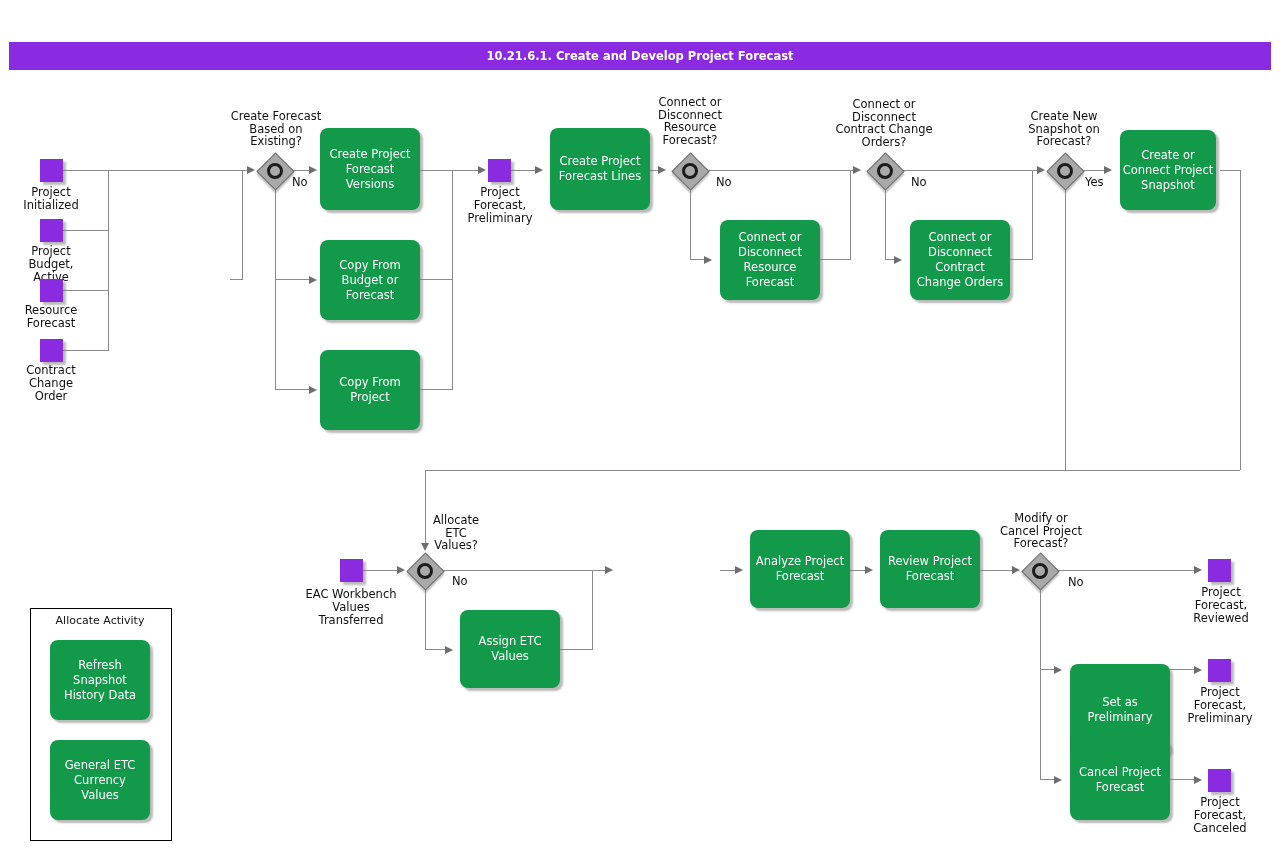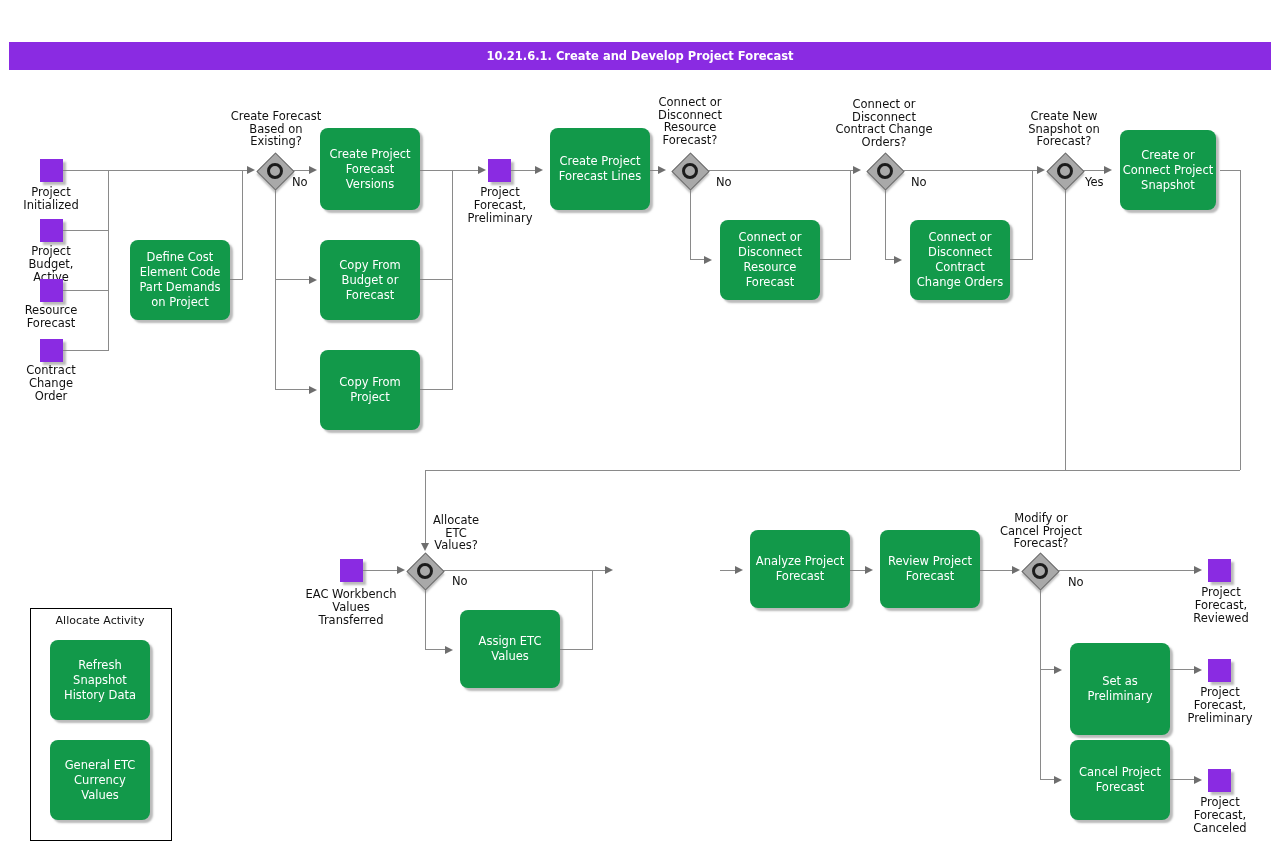--- a/index.html
+++ b/index.html
@@ -185,24 +185,20 @@
   <div class="event" style="left:1208px;top:659px"></div>
   <div class="lbl" style="left:1170px;top:686px">Project
 Forecast,
 Preliminary</div>
 
   <div class="event" style="left:1208px;top:769px"></div>
   <div class="lbl" style="left:1170px;top:796px">Project
 Forecast,
 Canceled</div>
 
-  <div class="task" style="left:130px;top:240px;width:100px;height:80px">Define Cost
-Element Code
-Part Demands
-on Project</div>
   <div class="task" style="left:320px;top:128px;width:100px;height:82px">Create Project
 Forecast
 Versions</div>
   <div class="task" style="left:320px;top:240px;width:100px;height:80px">Copy From
 Budget or
 Forecast</div>
   <div class="task" style="left:320px;top:350px;width:100px;height:80px">Copy From
 Project</div>
   <div class="task" style="left:550px;top:128px;width:100px;height:82px">Create Project
 Forecast Lines</div>
@@ -216,21 +212,21 @@
 Change Orders</div>
   <div class="task" style="left:1120px;top:130px;width:96px;height:80px">Create or
 Connect Project
 Snapshot</div>
   <div class="task" style="left:750px;top:530px;width:100px;height:78px">Analyze Project
 Forecast</div>
   <div class="task" style="left:880px;top:530px;width:100px;height:78px">Review Project
 Forecast</div>
   <div class="task" style="left:460px;top:610px;width:100px;height:78px">Assign ETC
 Values</div>
-  <div class="task" style="left:1070px;top:643px;width:100px;height:92px">Set as
+  <div class="task" style="left:1070px;top:664px;width:100px;height:92px">Set as
 Preliminary</div>
   <div class="task" style="left:1070px;top:740px;width:100px;height:80px">Cancel Project
 Forecast</div>
 
   <div class="gw" style="left:257px;top:153px">
     <div class="dia"></div>
     <div class="ring"></div>
   </div>
   <div class="gw" style="left:672px;top:153px">
     <div class="dia"></div>

